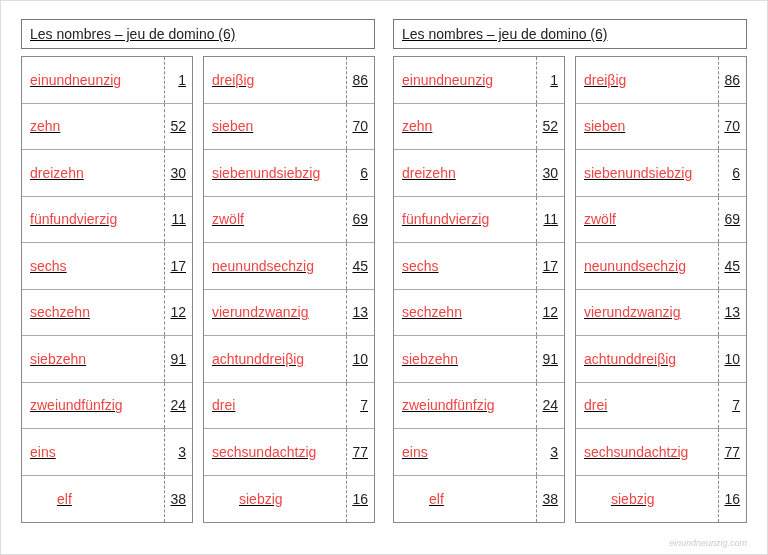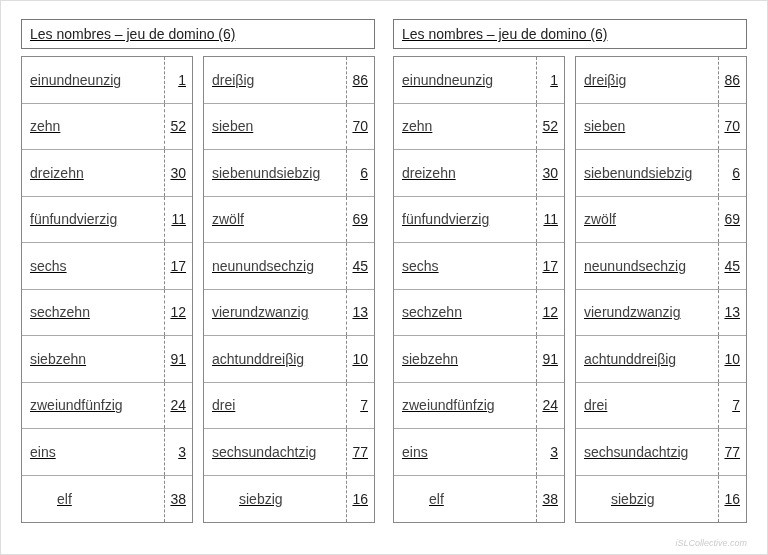--- a/index.html
+++ b/index.html
@@ -41,21 +41,21 @@
       display: flex;
       align-items: center;
       height: 46.5px;
       border-bottom: 1px solid #aaa;
     }
     .row:last-child { border-bottom: none; margin-left: 27px; }
     .word {
       flex: 1;
       padding: 0 8px;
       font-size: 14px;
-      color: #404040;
+      color: #ef4444;
       white-space: nowrap;
       overflow: hidden;
     }
     .num {
       width: 28px;
       border-left: 1px dashed #888;
       text-align: right;
       padding: 0 6px 0 4px;
       font-size: 14px;
       color: #222;
@@ -253,13 +253,13 @@
           <div class="row">
             <div class="word">siebzig</div>
             <div class="num">16</div>
           </div>
         </div>
     </div>
   </div>
 
 </div>
 
-<div class="watermark">iSLCollective.com</div>
+<div class="watermark">einundneunzig.com</div>
 
 </body></html>

